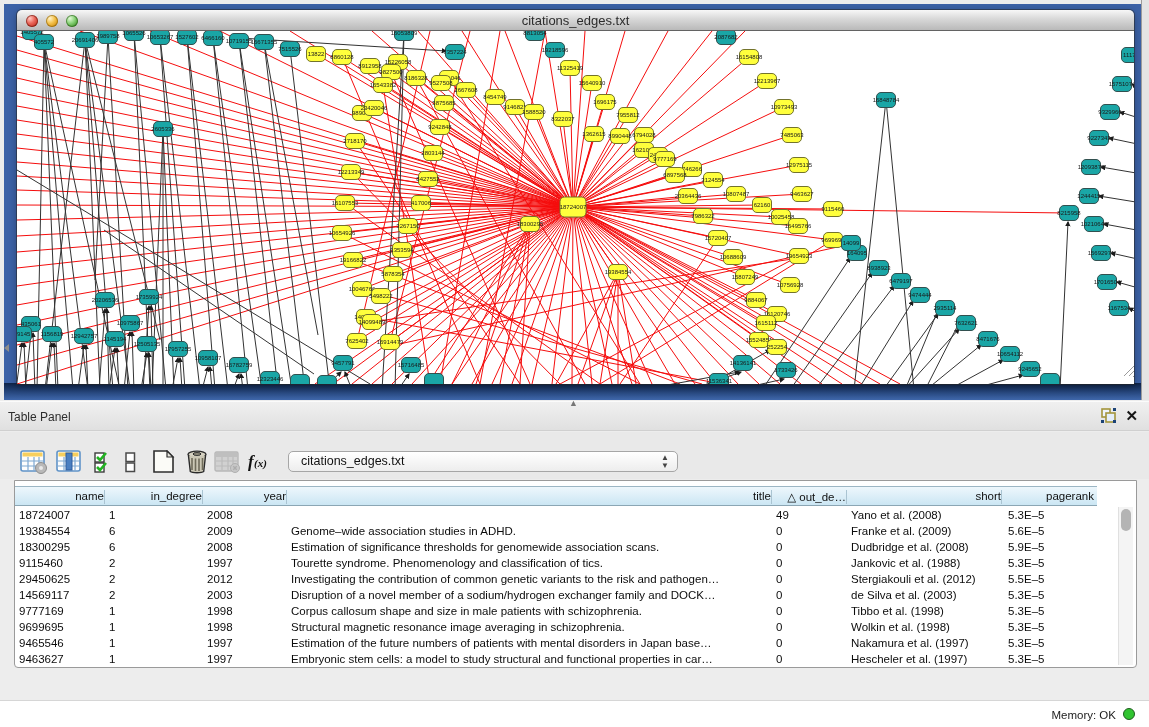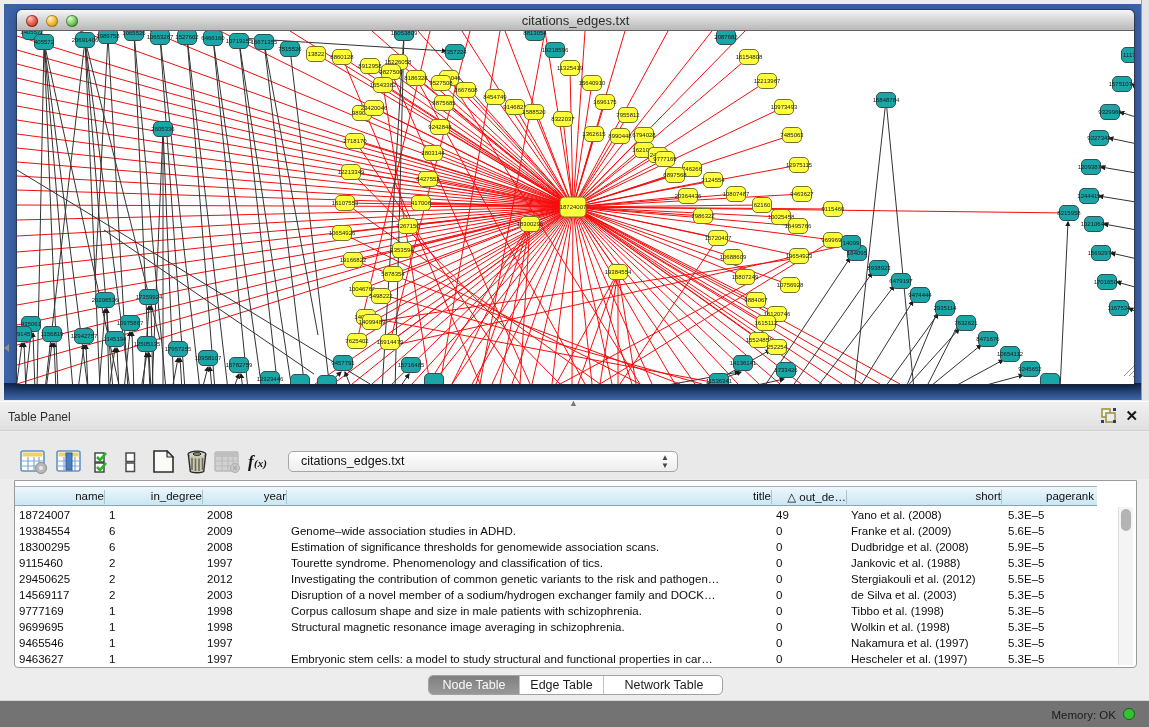--- a/index.html
+++ b/index.html
@@ -36,21 +36,21 @@
 .c4{left:761px;width:66px}
 .c5{left:836px;width:150px}
 .c6{left:993px;width:86px}
 #vsb{position:absolute;right:3px;top:26px;width:15px;height:158px;background:#f4f4f4;border-left:1px solid #e0e0e0}
 #vsb .th{position:absolute;left:2px;top:2px;width:10px;height:22px;border-radius:6px;background:#b4b4b4}
 #tabs{position:absolute;left:428px;top:275px;width:295px;height:20px;border:1px solid #a2a2a2;border-radius:5px;background:#fff;font-size:12.5px;color:#1c1c1c;overflow:hidden}
 #tabs .seg{position:absolute;top:0;height:100%;text-align:center;line-height:19px}
 #tabs .s1{left:0;width:90px;background:linear-gradient(#808080,#989898);color:#fafafa}
 #tabs .s2{left:90px;width:84px;border-left:1px solid #c3c3c3}
 #tabs .s3{left:174px;width:121px;border-left:1px solid #c3c3c3}
-#status{position:absolute;left:0;top:300px;width:100%;height:27px;background:#737373;border-top:1px solid #d6d6d6}
+#status{position:absolute;left:0;top:300px;width:100%;height:27px;background:#ffffff;border-top:1px solid #d6d6d6}
 #mem{position:absolute;right:33px;top:8px;font-size:11.5px;color:#1c1c1c}
 #memdot{position:absolute;right:14px;top:7px;width:12px;height:12px;border-radius:50%;background:#31c431;border:1.5px solid #1f5c1f}
 </style></head>
 <body>
 <div id="desk">
     <div class="bstrip"></div>
   <div id="win">
     <div id="tbar">
       <div class="tl r"></div>
         <div class="tl y"></div>
@@ -759,39 +759,35 @@
         <span class="c2">1998</span>
         <span class="c3">Structural magnetic resonance image averaging in schizophrenia.</span>
         <span class="c4">0</span>
         <span class="c5">Wolkin et al. (1998)</span>
         <span class="c6">5.3E–5</span>
       </div>
 <div class="trow" style="top:155px">
         <span class="c0">9465546</span>
         <span class="c1">1</span>
         <span class="c2">1997</span>
+        <span class="c3">Estimation of the future numbers of patients with mental disorders in Japan base…</span>
         <span class="c4">0</span>
         <span class="c5">Nakamura et al. (1997)</span>
         <span class="c6">5.3E–5</span>
       </div>
 <div class="trow" style="top:171px">
         <span class="c0">9463627</span>
         <span class="c1">1</span>
         <span class="c2">1997</span>
         <span class="c3">Embryonic stem cells: a model to study structural and functional properties in car…</span>
         <span class="c4">0</span>
         <span class="c5">Hescheler et al. (1997)</span>
         <span class="c6">5.3E–5</span>
       </div>
     <div id="vsb">
         <div class="th"></div>
       </div>
-  </div>
-  <div id="tabs">
-    <div class="seg s1">Node Table</div>
-    <div class="seg s2">Edge Table</div>
-    <div class="seg s3">Network Table</div>
   </div>
   <div id="status">
     <div id="mem">Memory: OK</div>
     <div id="memdot"></div>
   </div>
 </div>
 
 </body></html>

